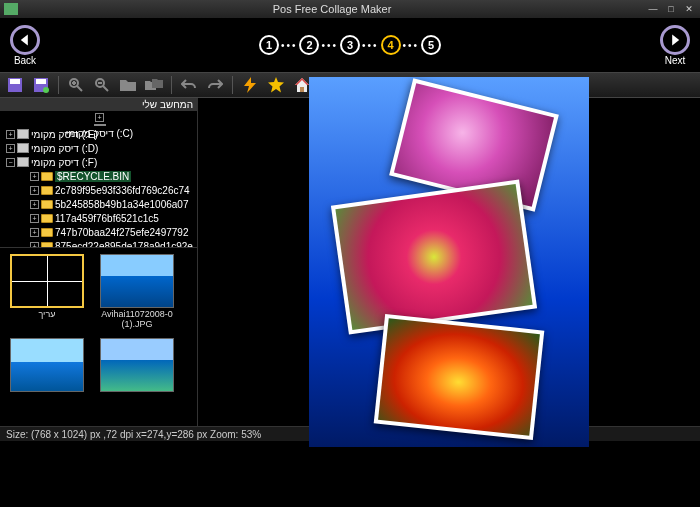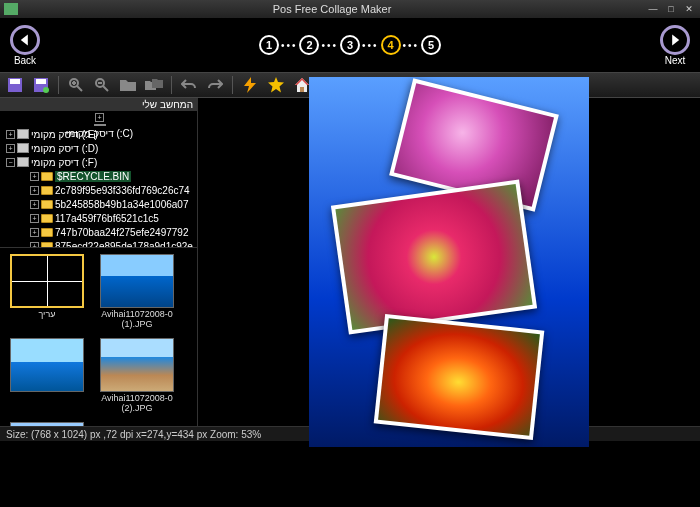--- a/index.html
+++ b/index.html
@@ -232,24 +232,20 @@
         </div>
         <div class="thumb-item">
           <div class="thumb-img" style="background:linear-gradient(#8cf 0%,#8cf 40%,#06c 40%,#048 100%)"></div>
           <div class="thumb-label">Avihai11072008-0 (1).JPG</div>
         </div>
         <div class="thumb-item">
           <div class="thumb-img" style="background:linear-gradient(#9df 0%,#9df 45%,#17d 45%,#059 100%)"></div>
           <div class="thumb-label"></div>
         </div>
         <div class="thumb-item">
-          <div class="thumb-img" style="background:linear-gradient(#adf 0%,#adf 35%,#28d 35%,#b85 70%,#ca7 100%)"></div>
-          <div class="thumb-label">Avihai11072008-0 (2).JPG</div>
-        </div>
-        <div class="thumb-item">
           <div class="thumb-img" style="background:linear-gradient(#9cf 0%,#9cf 40%,#06b 40%,#4b8 100%)"></div>
           <div class="thumb-label"></div>
         </div>
       </div>
   </div>
   <div class="canvas">
     <div class="collage">
       <div class="photo" style="width:150px;height:100px;top:18px;left:90px;transform:rotate(14deg)">
           <div class="inner" style="background:radial-gradient(circle at 40% 40%,#f7b4e8 0%,#d64fb8 40%,#7a1a5e 100%)"></div>
         </div>
@@ -257,14 +253,14 @@
           <div class="inner" style="background:radial-gradient(circle at 50% 50%,#d9e83a 0%,#e82a6a 25%,#c4185a 60%,#5a8a3a 100%)"></div>
         </div>
       <div class="photo" style="width:160px;height:110px;top:245px;left:70px;transform:rotate(6deg)">
           <div class="inner" style="background:radial-gradient(ellipse at 50% 55%,#ffdd33 0%,#ff6611 30%,#cc2200 60%,#2a5a1a 100%)"></div>
         </div>
     </div>
   </div>
 </div>
 
 <div class="statusbar">
-  <span>Size: (768 x 1024) px ,72 dpi  x=274,y=434 px  Zoom: 53%</span>
+  <span>Size: (768 x 1024) px ,72 dpi  x=274,y=286 px  Zoom: 53%</span>
 </div>
 
 </body></html>

